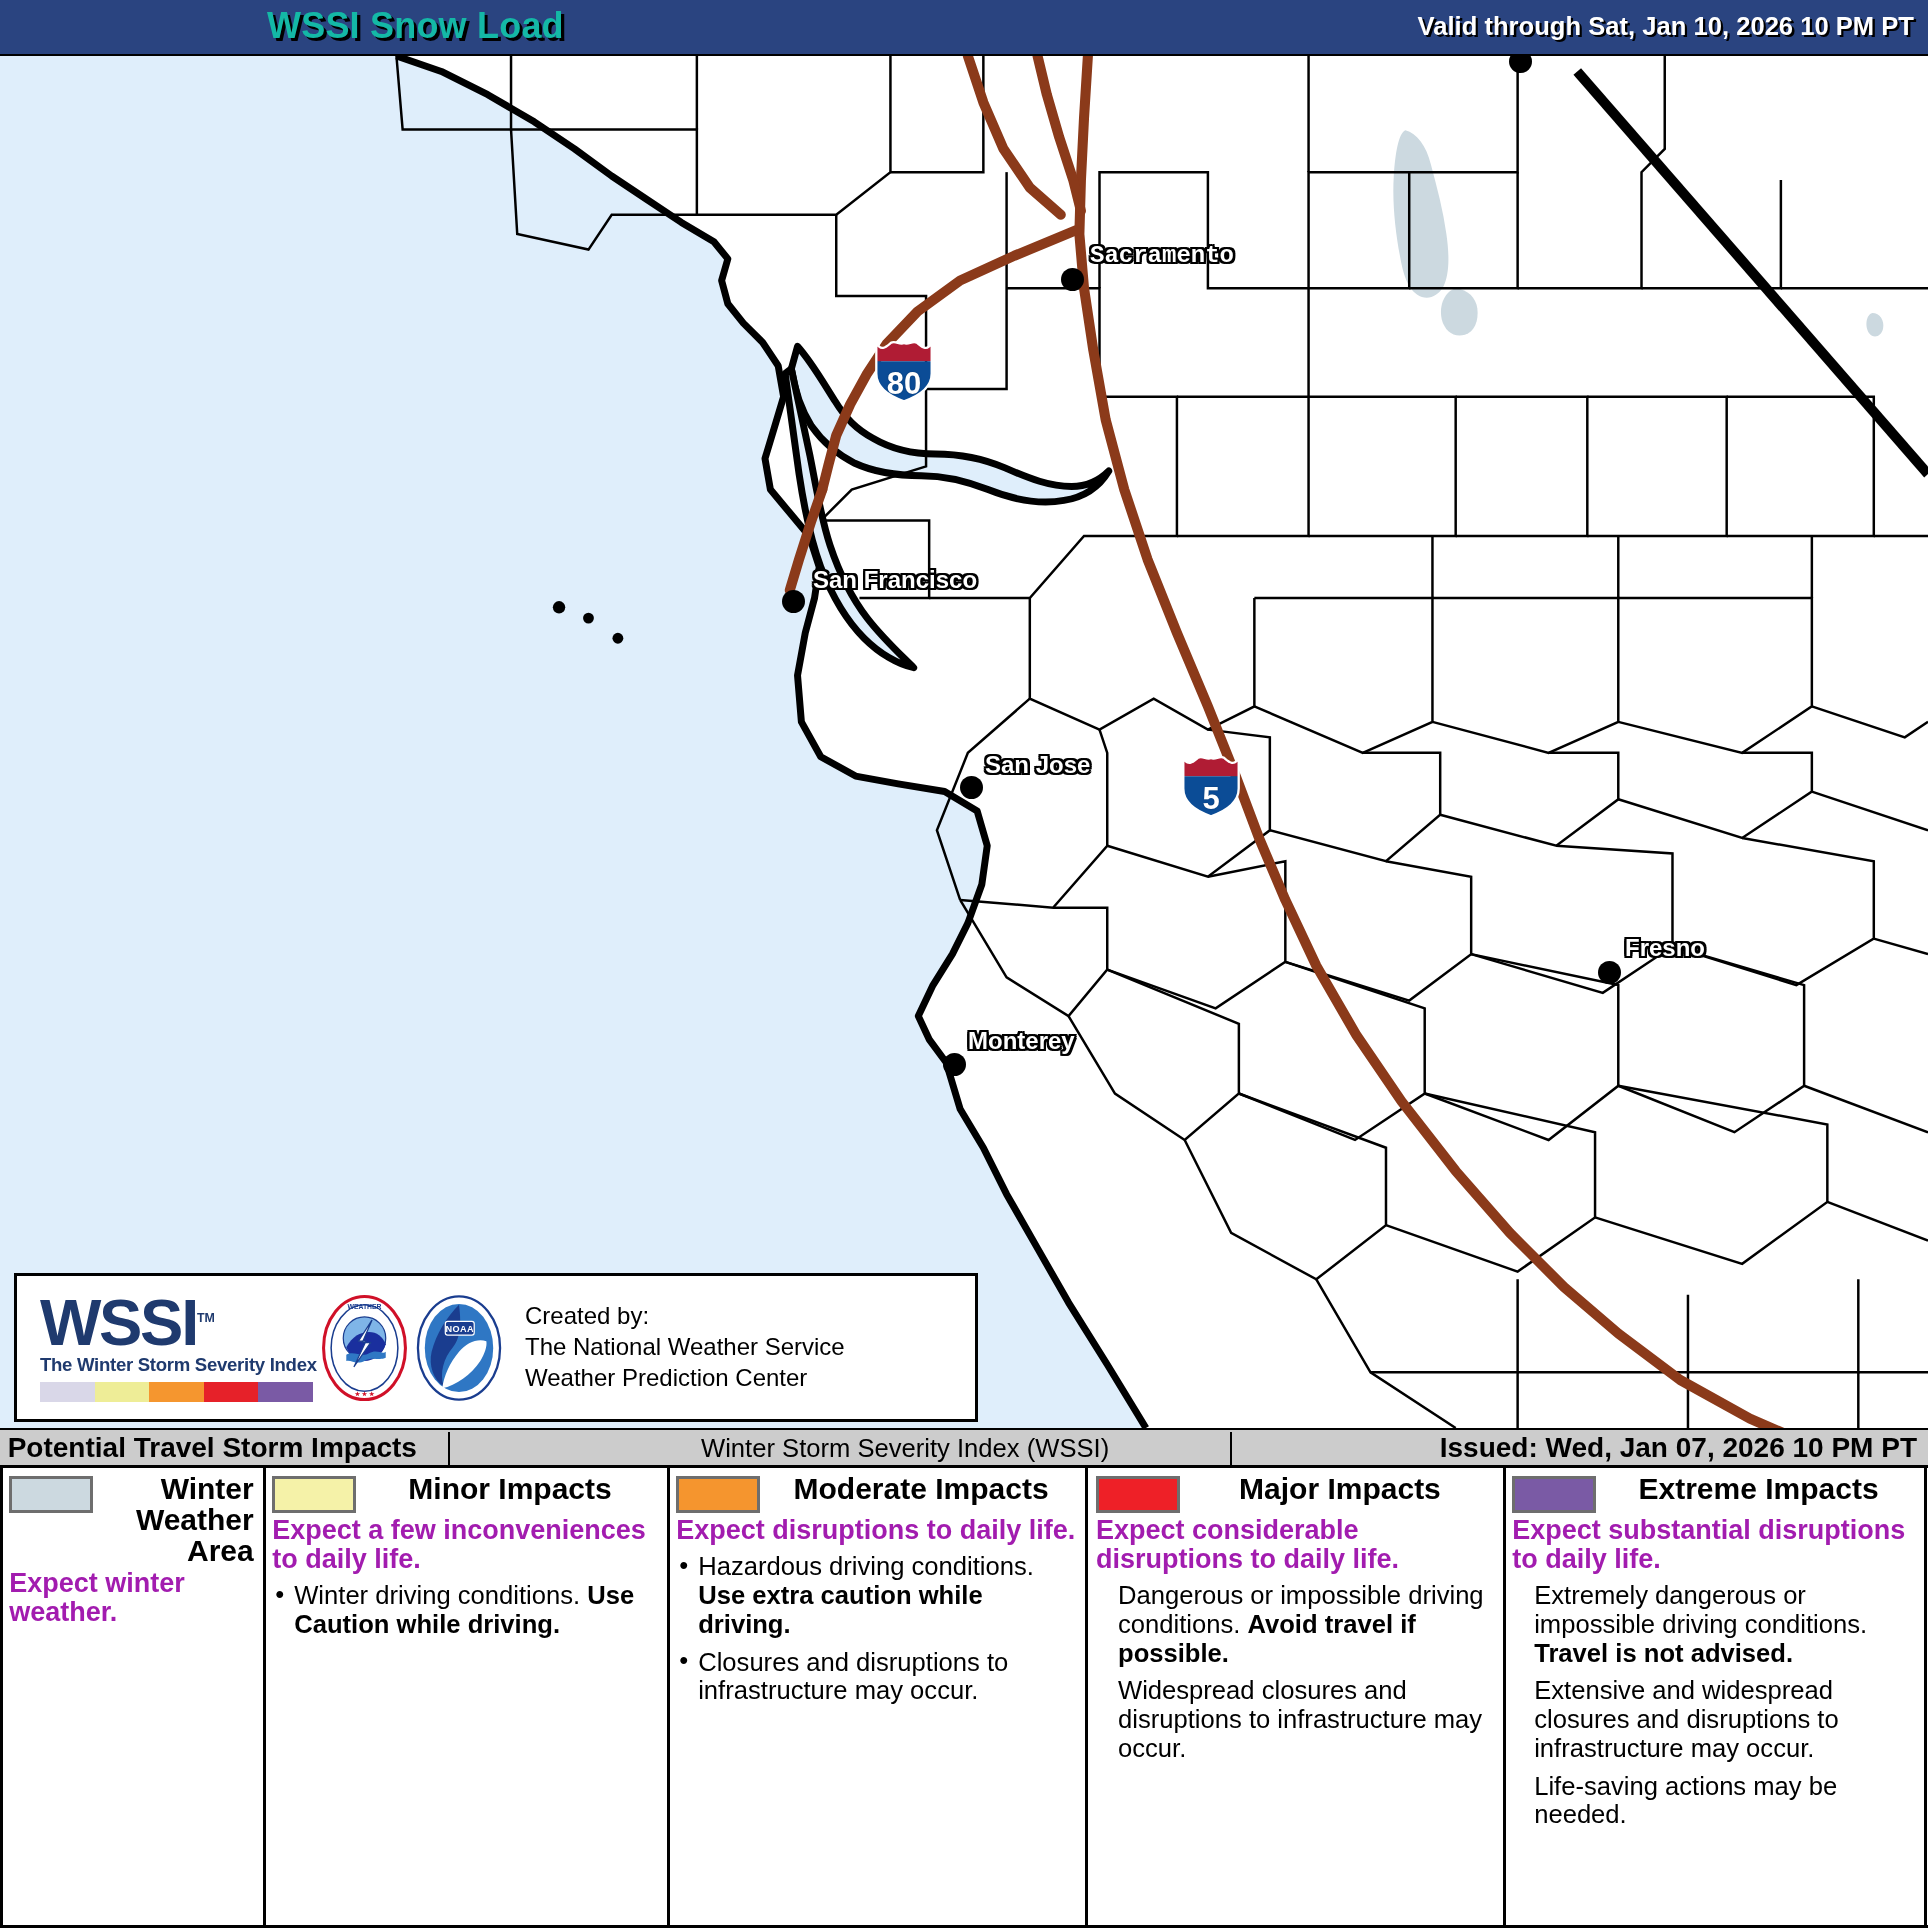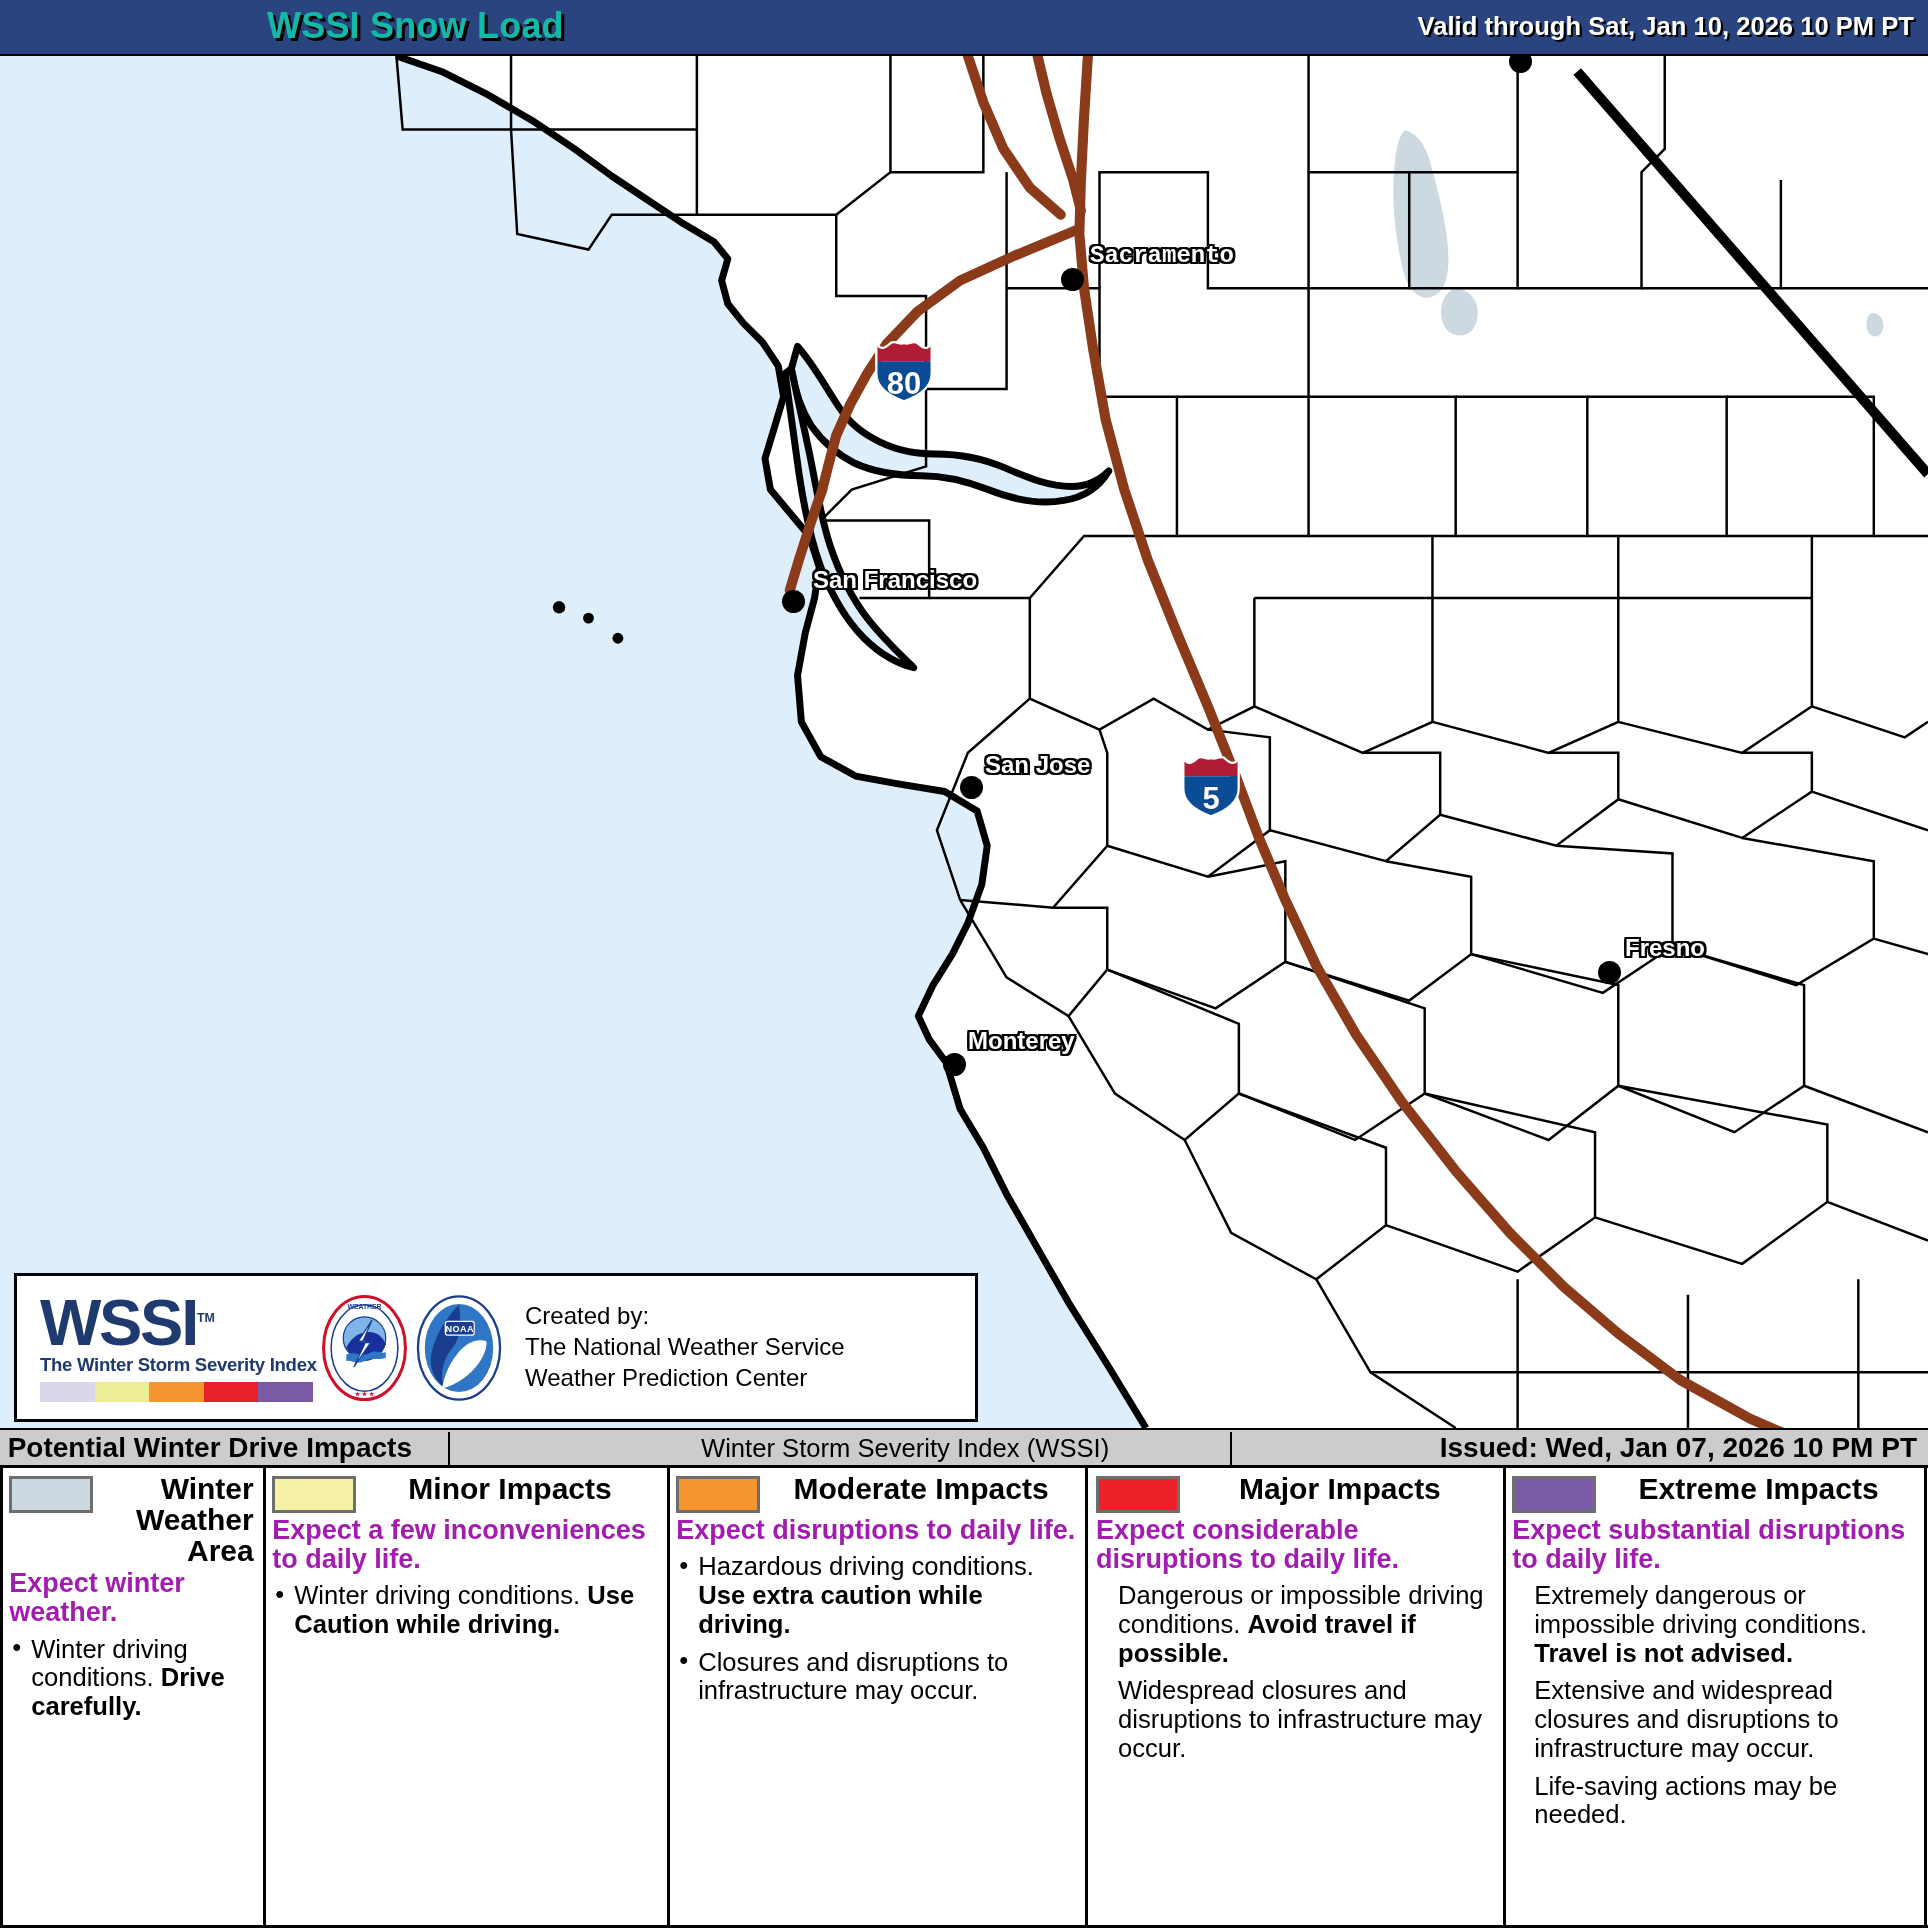--- a/index.html
+++ b/index.html
@@ -401,38 +401,35 @@
     </svg>
 
     <div class="created">
       <div>Created by:</div>
       <div>The National Weather Service</div>
       <div>Weather Prediction Center</div>
     </div>
   </div>
 
   <div class="statusbar">
-    <div class="sb-left">Potential Winter Drive Impacts</div>
+    <div class="sb-left">Potential Travel Storm Impacts</div>
     <div class="sb-div" style="left:448px;"></div>
     <div class="sb-mid">Winter Storm Severity Index (WSSI)</div>
     <div class="sb-div" style="left:1230px;"></div>
     <div class="sb-right">Issued: Wed, Jan 07, 2026 10 PM PT</div>
   </div>
 
   <div class="legend">
 
     <div class="lg-col c1">
       <div class="lg-head">
         <div class="lg-swatch" style="background:#ccd9e0"></div>
         <div class="lg-title stack">Winter Weather Area</div>
       </div>
       <div class="lg-lead">Expect winter weather.</div>
-      <div class="lg-bullets">
-        <div class="lg-bul has-dot"><span>Winter driving conditions. </span><b>Drive carefully.</b></div>
-      </div>
     </div>
 
     <div class="lg-col c2">
       <div class="lg-head">
         <div class="lg-swatch" style="background:#f5f2a8"></div>
         <div class="lg-title">Minor Impacts</div>
       </div>
       <div class="lg-lead">Expect a few inconveniences to daily life.</div>
       <div class="lg-bullets">
         <div class="lg-bul has-dot"><span>Winter driving conditions. </span><b>Use Caution while driving.</b></div>

